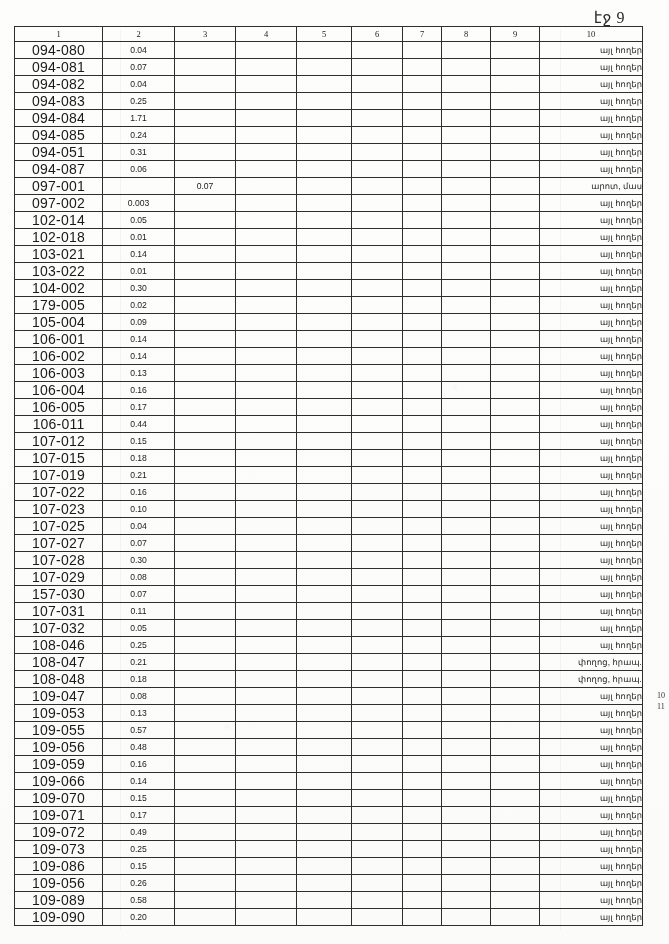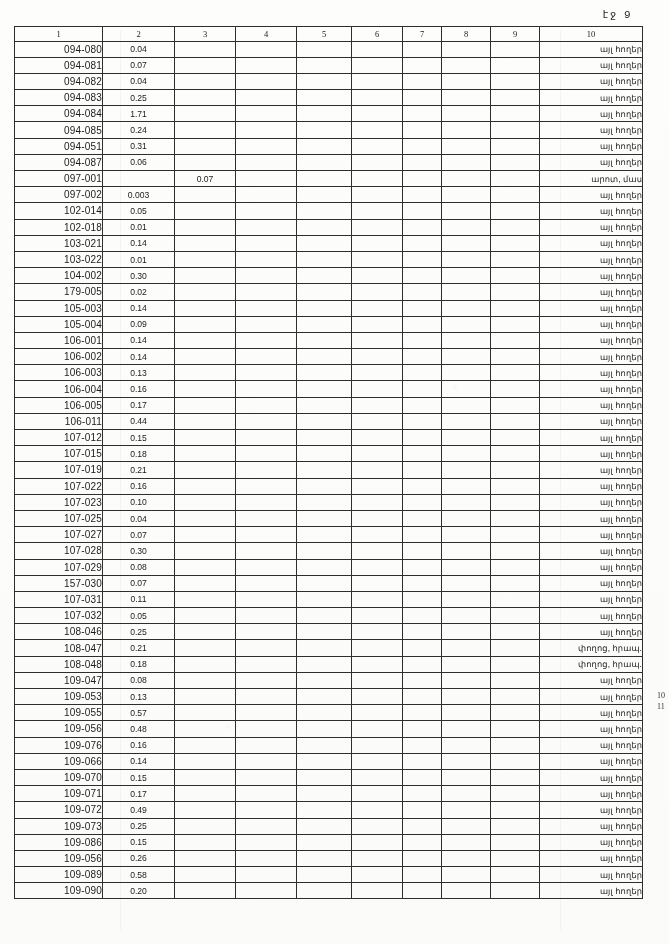--- a/index.html
+++ b/index.html
@@ -21,23 +21,23 @@
     inset: 0;
     background:
       radial-gradient(circle at 12% 8%, rgba(0,0,0,0.018) 0 2px, transparent 3px),
       radial-gradient(circle at 68% 41%, rgba(0,0,0,0.015) 0 2px, transparent 3px),
       radial-gradient(circle at 34% 77%, rgba(0,0,0,0.015) 0 2px, transparent 3px),
       linear-gradient(180deg, #fdfdfc 0%, #fcfcfb 55%, #fbfbfa 100%);
   }
   .page-header {
     position: absolute;
     top: 8px;
-    right: 38px;
-    font-size: 11px;
-    font-family: Liberation Mono, monospace;
+    right: 44px;
+    font-size: 16px;
+    font-family: Liberation Serif, serif;
     letter-spacing: 0.5px;
     color: #2a2a2a;
   }
   .table-wrap {
     position: absolute;
     left: 14px;
     top: 26px;
     width: 628px;
   }
   table.main {
@@ -55,24 +55,24 @@
     white-space: nowrap;
   }
   table.main th {
     font-weight: normal;
     text-align: center;
     font-size: 8.5px;
     font-family: "Liberation Serif", serif;
     height: 13.5px;
   }
   td.c-code {
-    text-align: right;
+    text-align: center;
     padding-left: 4px;
     font-family: "Liberation Sans", sans-serif;
-    font-size: 10px;
+    font-size: 14px;
     letter-spacing: 0.2px;
   }
   td.c-num {
     text-align: center;
     font-family: "Liberation Sans", sans-serif;
     font-size: 8.6px;
   }
   td.c-note {
     text-align: right;
     padding-left: 4px;
@@ -331,32 +331,20 @@
             <td class="c-num"></td>
             <td class="c-num"></td>
             <td class="c-num"></td>
             <td class="c-num"></td>
             <td class="c-num"></td>
             <td class="c-num"></td>
             <td class="c-num"></td>
             <td class="c-note">այլ հողեր</td>
           </tr>
           <tr>
-            <td class="c-code">105-003</td>
-            <td class="c-num">0.14</td>
-            <td class="c-num"></td>
-            <td class="c-num"></td>
-            <td class="c-num"></td>
-            <td class="c-num"></td>
-            <td class="c-num"></td>
-            <td class="c-num"></td>
-            <td class="c-num"></td>
-            <td class="c-note">այլ հողեր</td>
-          </tr>
-          <tr>
             <td class="c-code">105-004</td>
             <td class="c-num">0.09</td>
             <td class="c-num"></td>
             <td class="c-num"></td>
             <td class="c-num"></td>
             <td class="c-num"></td>
             <td class="c-num"></td>
             <td class="c-num"></td>
             <td class="c-num"></td>
             <td class="c-note">այլ հողեր</td>
@@ -655,21 +643,21 @@
             <td class="c-num"></td>
             <td class="c-num"></td>
             <td class="c-num"></td>
             <td class="c-num"></td>
             <td class="c-num"></td>
             <td class="c-num"></td>
             <td class="c-num"></td>
             <td class="c-note">այլ հողեր</td>
           </tr>
           <tr>
-            <td class="c-code">109-076</td>
+            <td class="c-code">109-059</td>
             <td class="c-num">0.16</td>
             <td class="c-num"></td>
             <td class="c-num"></td>
             <td class="c-num"></td>
             <td class="c-num"></td>
             <td class="c-num"></td>
             <td class="c-num"></td>
             <td class="c-num"></td>
             <td class="c-note">այլ հողեր</td>
           </tr>

